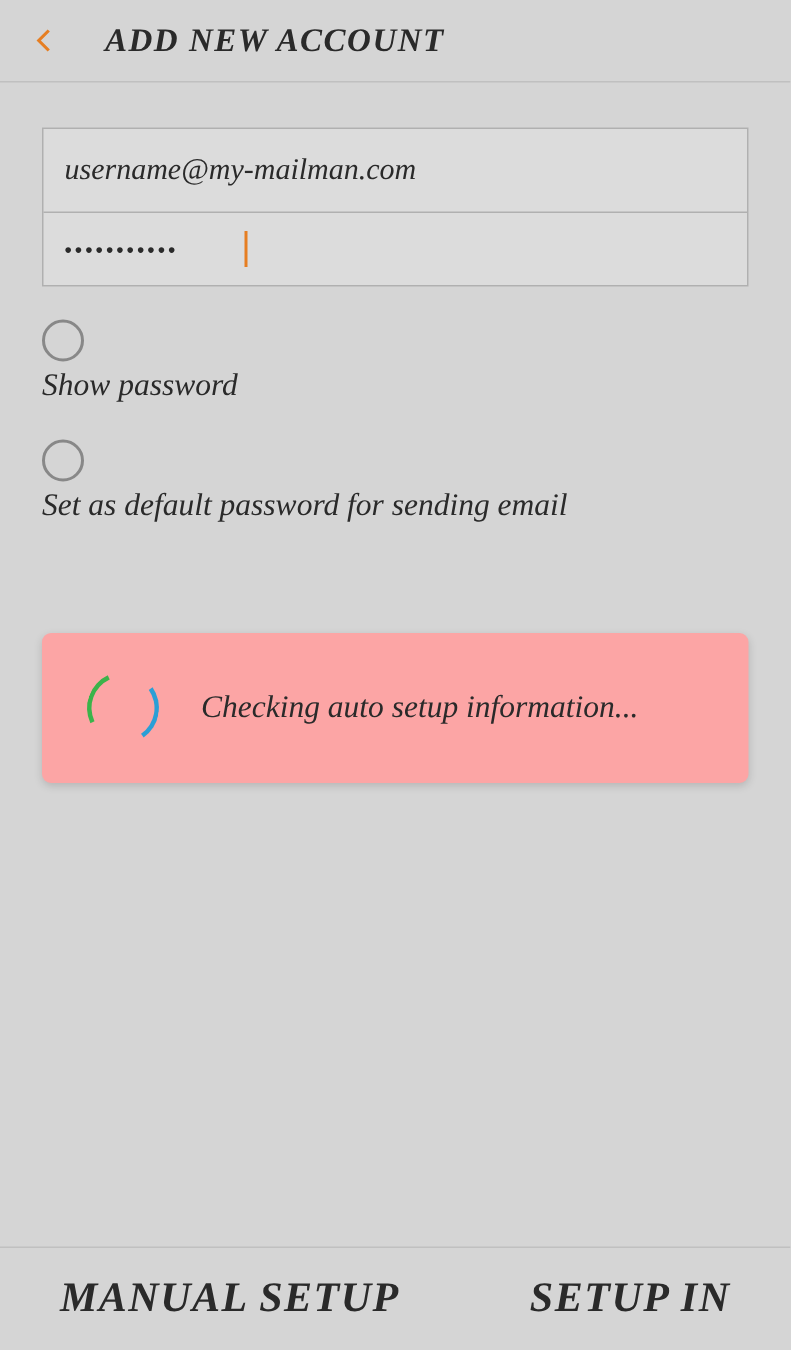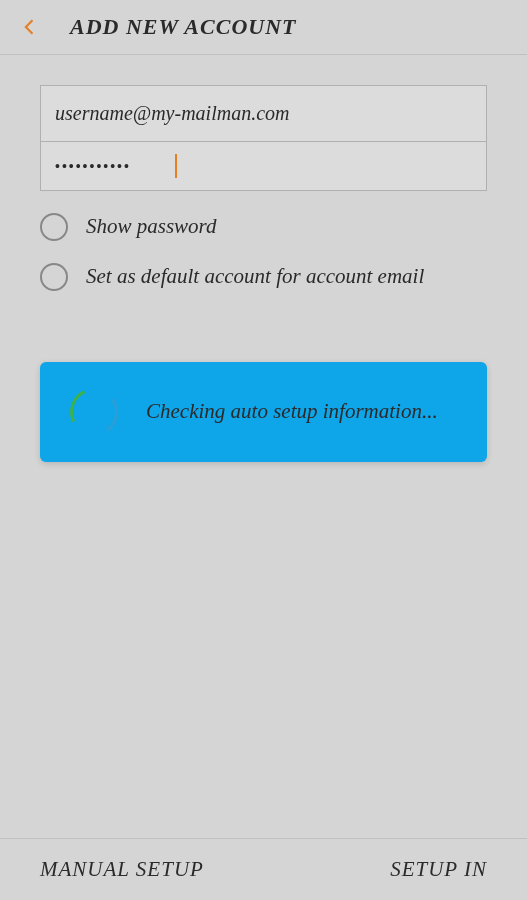--- a/index.html
+++ b/index.html
@@ -33,21 +33,21 @@
     .back-icon svg {
       width: 100%;
       height: 100%;
     }
     .header-title {
       font-size: 22px;
       font-weight: bold;
       letter-spacing: 1px;
     }
     .content {
-      padding: 30px 40px;
+      padding: 30px 28px;
     }
     .input-group {
       border: 1px solid #b0b0b0;
       background: #dcdcdc;
       margin-bottom: 20px;
     }
     .text-input {
       width: 100%;
       padding: 16px 14px;
       border: none;
@@ -83,36 +83,37 @@
       left: 134px;
       width: 2px;
       height: 24px;
       background: #e67e22;
     }
     .checkbox-row {
       display: flex;
       align-items: flex-start;
       margin-top: 18px;
       cursor: pointer;
+      flex-direction: column;
     }
     .radio-circle {
       width: 28px;
       height: 28px;
       border: 2px solid #888;
       border-radius: 50%;
       flex-shrink: 0;
       margin-right: 18px;
       margin-top: 2px;
     }
     .checkbox-label {
       font-size: 21px;
       line-height: 1.5;
     }
     .loading-card {
-      background: #0ea5e9;
+      background: #fca5a5;
       border-radius: 6px;
       padding: 26px 30px;
       margin-top: 70px;
       display: flex;
       align-items: center;
       box-shadow: 0 2px 6px rgba(0,0,0,0.15);
     }
     .spinner {
       width: 48px;
       height: 48px;
@@ -146,22 +147,22 @@
       position: absolute;
       bottom: 0;
       left: 0;
       right: 0;
       display: flex;
       justify-content: space-between;
       padding: 18px 40px;
       border-top: 1px solid #c0c0c0;
     }
     .footer-btn {
-      font-size: 21px;
-      font-weight: normal;
+      font-size: 28px;
+      font-weight: bold;
       letter-spacing: 1px;
       cursor: pointer;
       font-family: inherit;
       font-style: italic;
     }
   </style>
 </head>
 <body>
 
 <div class="header">
@@ -183,21 +184,21 @@
     </div>
   </div>
 
   <div class="checkbox-row">
     <div class="radio-circle"></div>
     <div class="checkbox-label">Show password</div>
   </div>
 
   <div class="checkbox-row">
     <div class="radio-circle"></div>
-    <div class="checkbox-label">Set as default account for account email</div>
+    <div class="checkbox-label">Set as default password for sending email</div>
   </div>
 
   <div class="loading-card">
     <div class="spinner">
       <div class="spinner-arc arc1"></div>
       <div class="spinner-arc arc2"></div>
     </div>
     <div class="loading-text">Checking auto setup information...</div>
   </div>
 </div>

